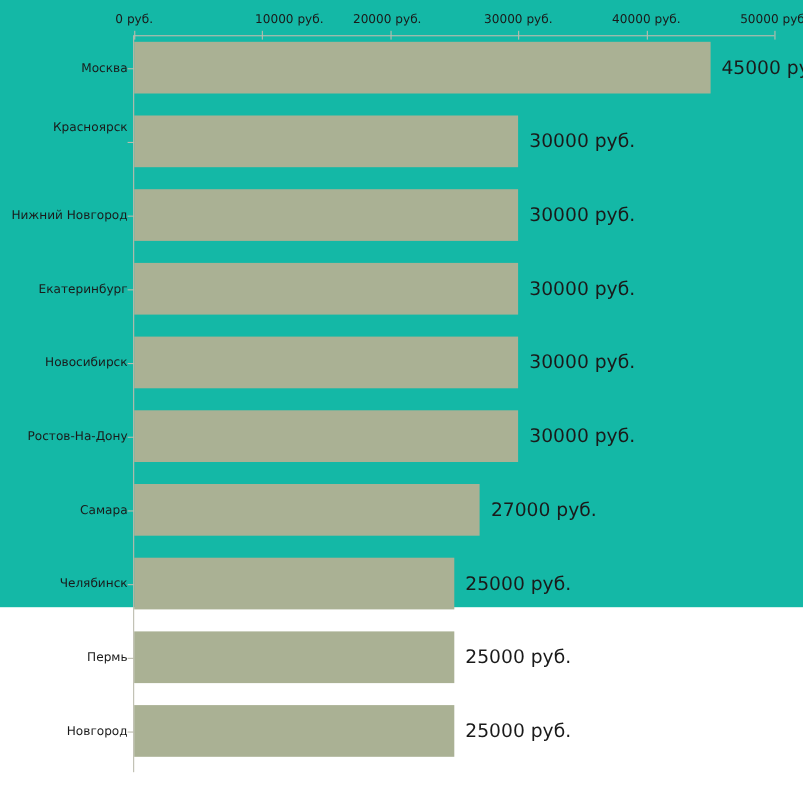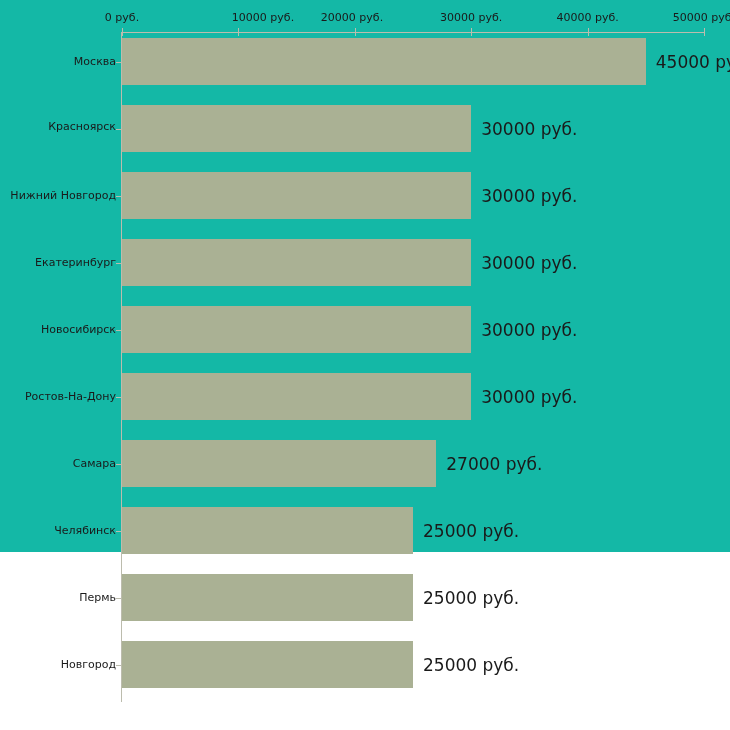--- a/index.html
+++ b/index.html
@@ -120,21 +120,21 @@
       <div class="y-tick" style="top: 329.5px;"></div>
       <div class="y-tick" style="top: 396.5px;"></div>
       <div class="y-tick" style="top: 463.5px;"></div>
       <div class="y-tick" style="top: 530.5px;"></div>
       <div class="y-tick" style="top: 597.5px;"></div>
       <div class="y-tick" style="top: 664.5px;"></div>
     </div>
 
   <div id="cat-labels">
       <div class="cat-label" style="top: 61.5px;">Москва</div>
-      <div class="cat-label" style="top: 127px;">Красноярск</div>
+      <div class="cat-label" style="top: 116px;">Красноярск</div>
       <div class="cat-label" style="top: 195.5px;">Нижний Новгород</div>
       <div class="cat-label" style="top: 262.5px;">Екатеринбург</div>
       <div class="cat-label" style="top: 329.5px;">Новосибирск</div>
       <div class="cat-label" style="top: 396.5px;">Ростов-На-Дону</div>
       <div class="cat-label" style="top: 463.5px; text-align: right;">Самара</div>
       <div class="cat-label" style="top: 530.5px;">Челябинск</div>
       <div class="cat-label" style="top: 597.5px; text-align: center;">Пермь</div>
       <div class="cat-label" style="top: 664.5px;">Новгород</div>
     </div>
 

